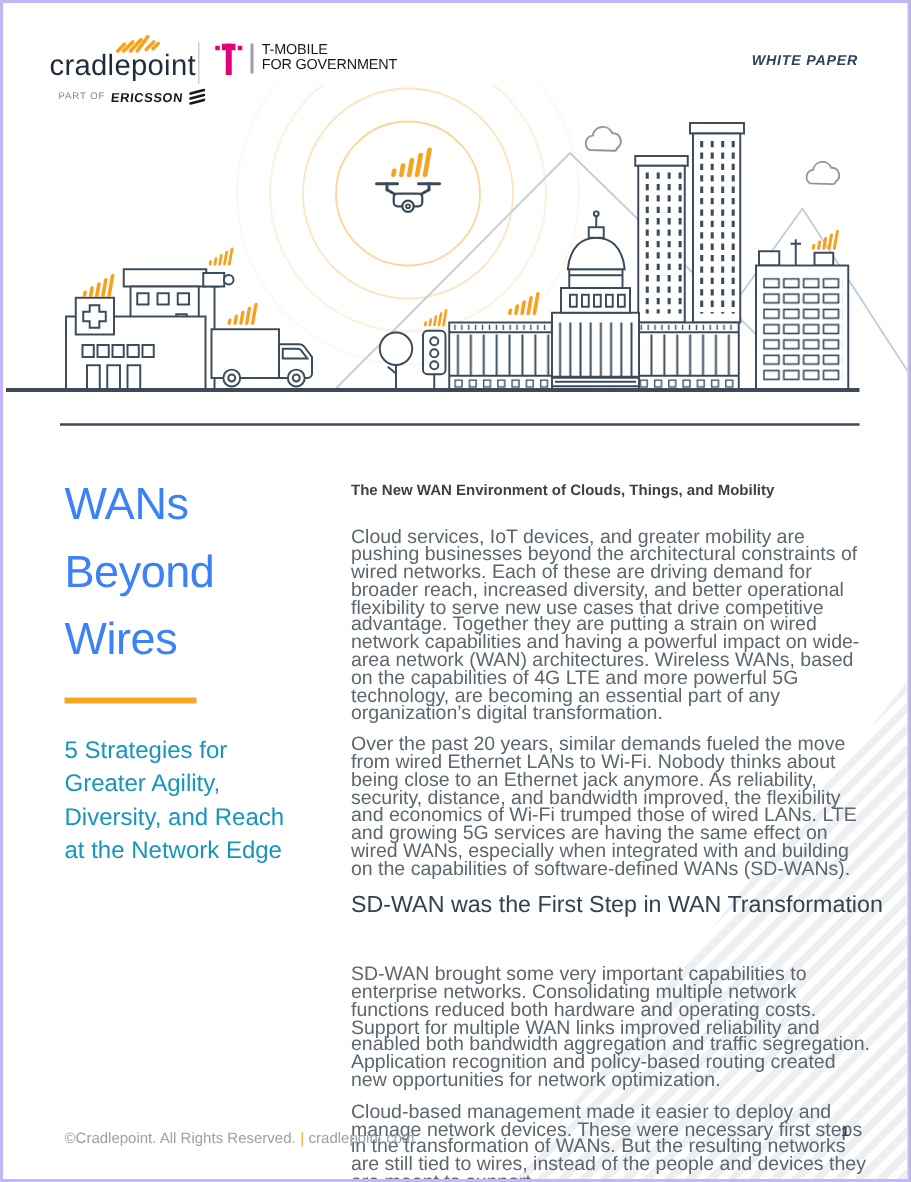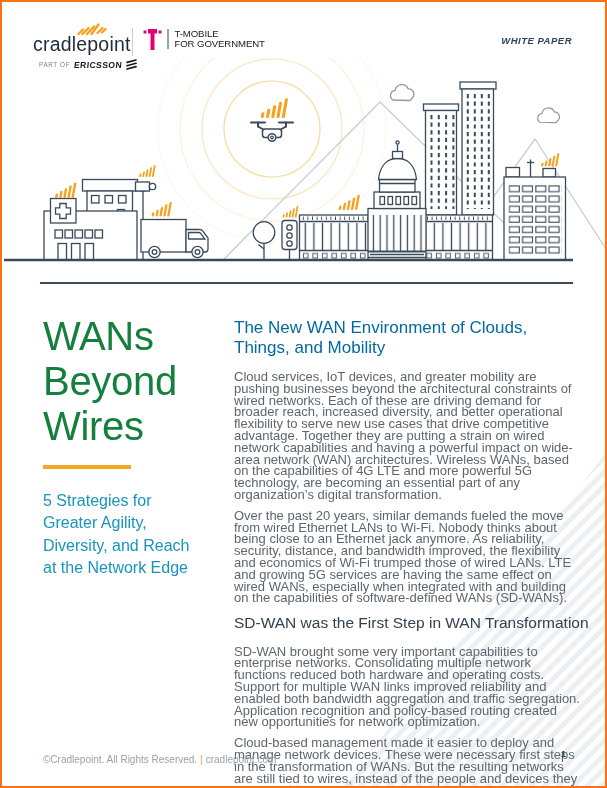--- a/index.html
+++ b/index.html
@@ -1,19 +1,19 @@
 <!DOCTYPE html>
 <html><head>
 <meta charset="utf-8">
 <style>
   * { margin:0; padding:0; box-sizing:border-box; }
   body { background:#2b2b2b; font-family:"Liberation Sans", sans-serif; }
   .page {
     position:relative; width:607px; height:788px; background:#ffffff;
-    border:2px solid #f97316; overflow:hidden;
+    border:2px solid #c4b5fd; overflow:hidden;
   }
   
   .cp-logo { position:absolute; left:31px; top:31px; }
   .cp-wave { position:absolute; left:44px; top:-12px; }
   .cp-word { font-size:19.5px; font-weight:500; color:#1E2C3C; letter-spacing:.2px; }
   .partof { position:absolute; left:37px; top:57px; display:flex; align-items:center; gap:4px; }
   .partof .po { font-size:6.4px; color:#7a828b; letter-spacing:.6px; }
   .partof .er { font-size:8.6px; font-weight:800; color:#15191e; letter-spacing:.4px; transform:skewX(-6deg); }
   .logo-divider { position:absolute; left:130px; top:26px; width:1px; height:28px; background:#c9cdd3; }
   .tmo { position:absolute; left:141px; top:27px; display:flex; align-items:flex-start; }
@@ -23,26 +23,26 @@
   
   .cityscape { position:absolute; left:0; top:55px; z-index:1; }
   
   .watermark {
     position:absolute; right:0; bottom:0; width:262px; height:332px; z-index:0;
     background:repeating-linear-gradient(135deg, rgba(228,231,235,0) 0 5px, rgba(222,226,231,.55) 5px 10px);
     clip-path:polygon(100% 0, 100% 100%, 0 100%);
   }
   
   .col-left { position:absolute; left:41px; top:312px; width:178px; z-index:2; }
-  .cover-title { width:178px; font-size:40px; line-height:45px; font-weight:300; color:#15803d; letter-spacing:-.3px; }
+  .cover-title { width:178px; font-size:30px; line-height:45px; font-weight:300; color:#3b82f6; letter-spacing:-.3px; }
   .cover-rule { width:88px; height:3.5px; background:#F5A623; margin-top:16px; }
   .cover-subtitle { width:163px; margin-top:21px; font-size:16px; line-height:22.5px; font-weight:400; color:#1795BD; }
   .col-right { position:absolute; left:232px; top:316px; width:346px; z-index:2; }
-  .col-right h1 { font-size:17px; line-height:19.5px; font-weight:400; color:#0369a1; max-width:322px; margin:0 0 14px; }
-  .col-right h2 { font-size:15.5px; line-height:19.5px; font-weight:400; color:#33424F; white-space:nowrap; margin:6px 0 13px; }
+  .col-right h1 { font-size:10px; line-height:19.5px; font-weight:700; color:#404040; max-width:322px; margin:0 0 14px; }
+  .col-right h2 { font-size:15.5px; line-height:19.5px; font-weight:400; color:#33424F; white-space:nowrap; margin:6px 0 30px; }
   .col-right p { font-size:13px; line-height:11.8px; color:#5C666E; margin:0 0 9px; }
   
   .footer { position:absolute; left:41px; top:752px; font-size:10px; color:#99A1A9; z-index:2; }
   .footer .sep { color:#F5A623; padding:0 3px; }
   .footer a { color:#99A1A9; text-decoration:none; }
   .page-num { position:absolute; left:559px; top:747px; font-size:9px; font-weight:700; color:#2F4256; z-index:2; }
 </style>
 </head>
 <body>
 

